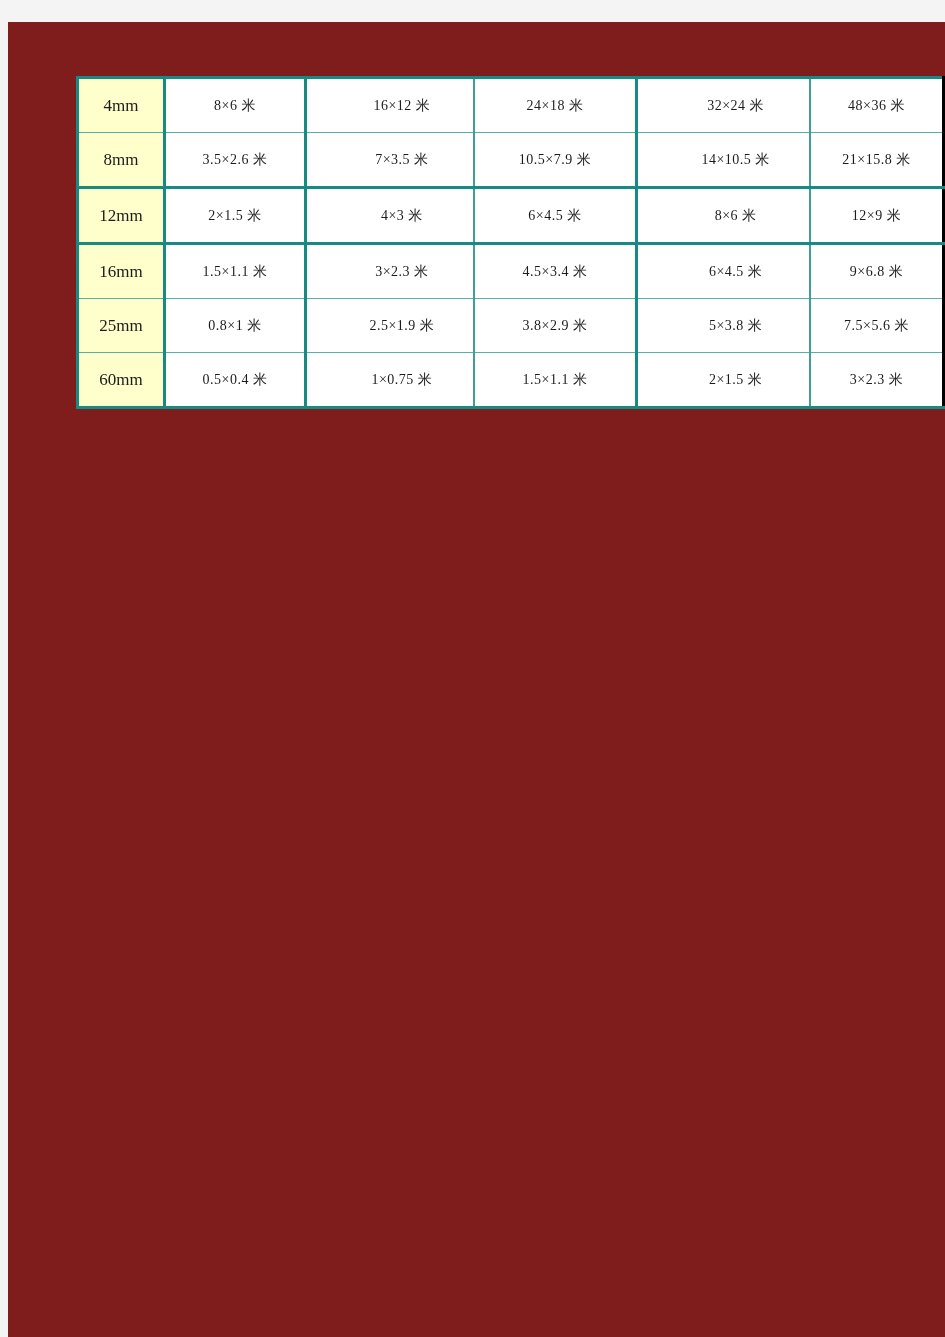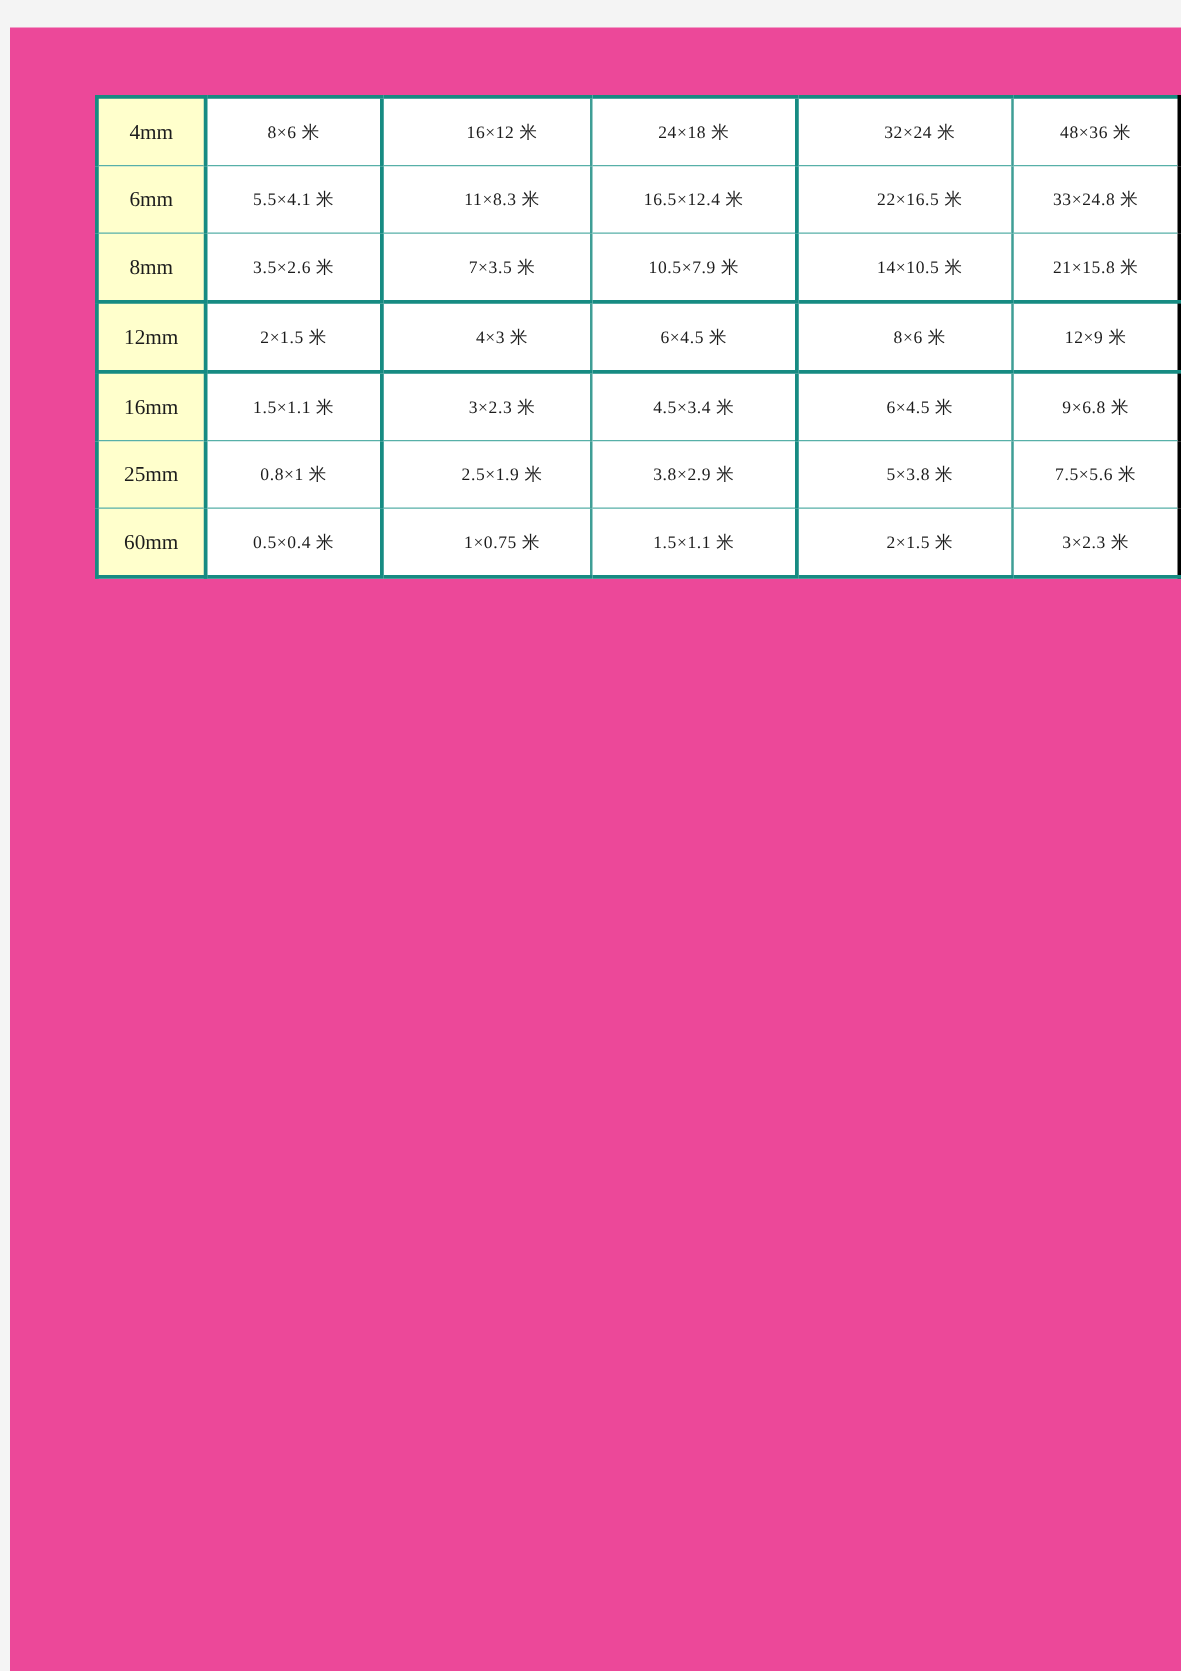--- a/index.html
+++ b/index.html
@@ -14,21 +14,21 @@
     overflow: hidden;
   }
 
   
   #page-sheet {
     position: absolute;
     left: 8px;
     top: 22px;
     width: 937px;
     height: 1315px;
-    background: #ec4899;
+    background: #7f1d1d;
   }
 
   
   #size-table {
     position: absolute;
     left: 68px;          
     top: 54px;           
     border-collapse: collapse;
     table-layout: fixed;
     background: #ffffff;
@@ -86,28 +86,20 @@
 
       <tr class="thick-top">
         <td class="label-cell">4mm</td>
         <td class="c1">8×6 米</td>
         <td class="c2">16×12 米</td>
         <td class="c3">24×18 米</td>
         <td class="c4">32×24 米</td>
         <td class="c5">48×36 米</td>
       </tr>
 
-      <tr>
-        <td class="label-cell">6mm</td>
-        <td class="c1">5.5×4.1 米</td>
-        <td class="c2">11×8.3 米</td>
-        <td class="c3">16.5×12.4 米</td>
-        <td class="c4">22×16.5 米</td>
-        <td class="c5">33×24.8 米</td>
-      </tr>
 
       <tr class="thick-bot">
         <td class="label-cell">8mm</td>
         <td class="c1">3.5×2.6 米</td>
         <td class="c2">7×3.5 米</td>
         <td class="c3">10.5×7.9 米</td>
         <td class="c4">14×10.5 米</td>
         <td class="c5">21×15.8 米</td>
       </tr>
 

